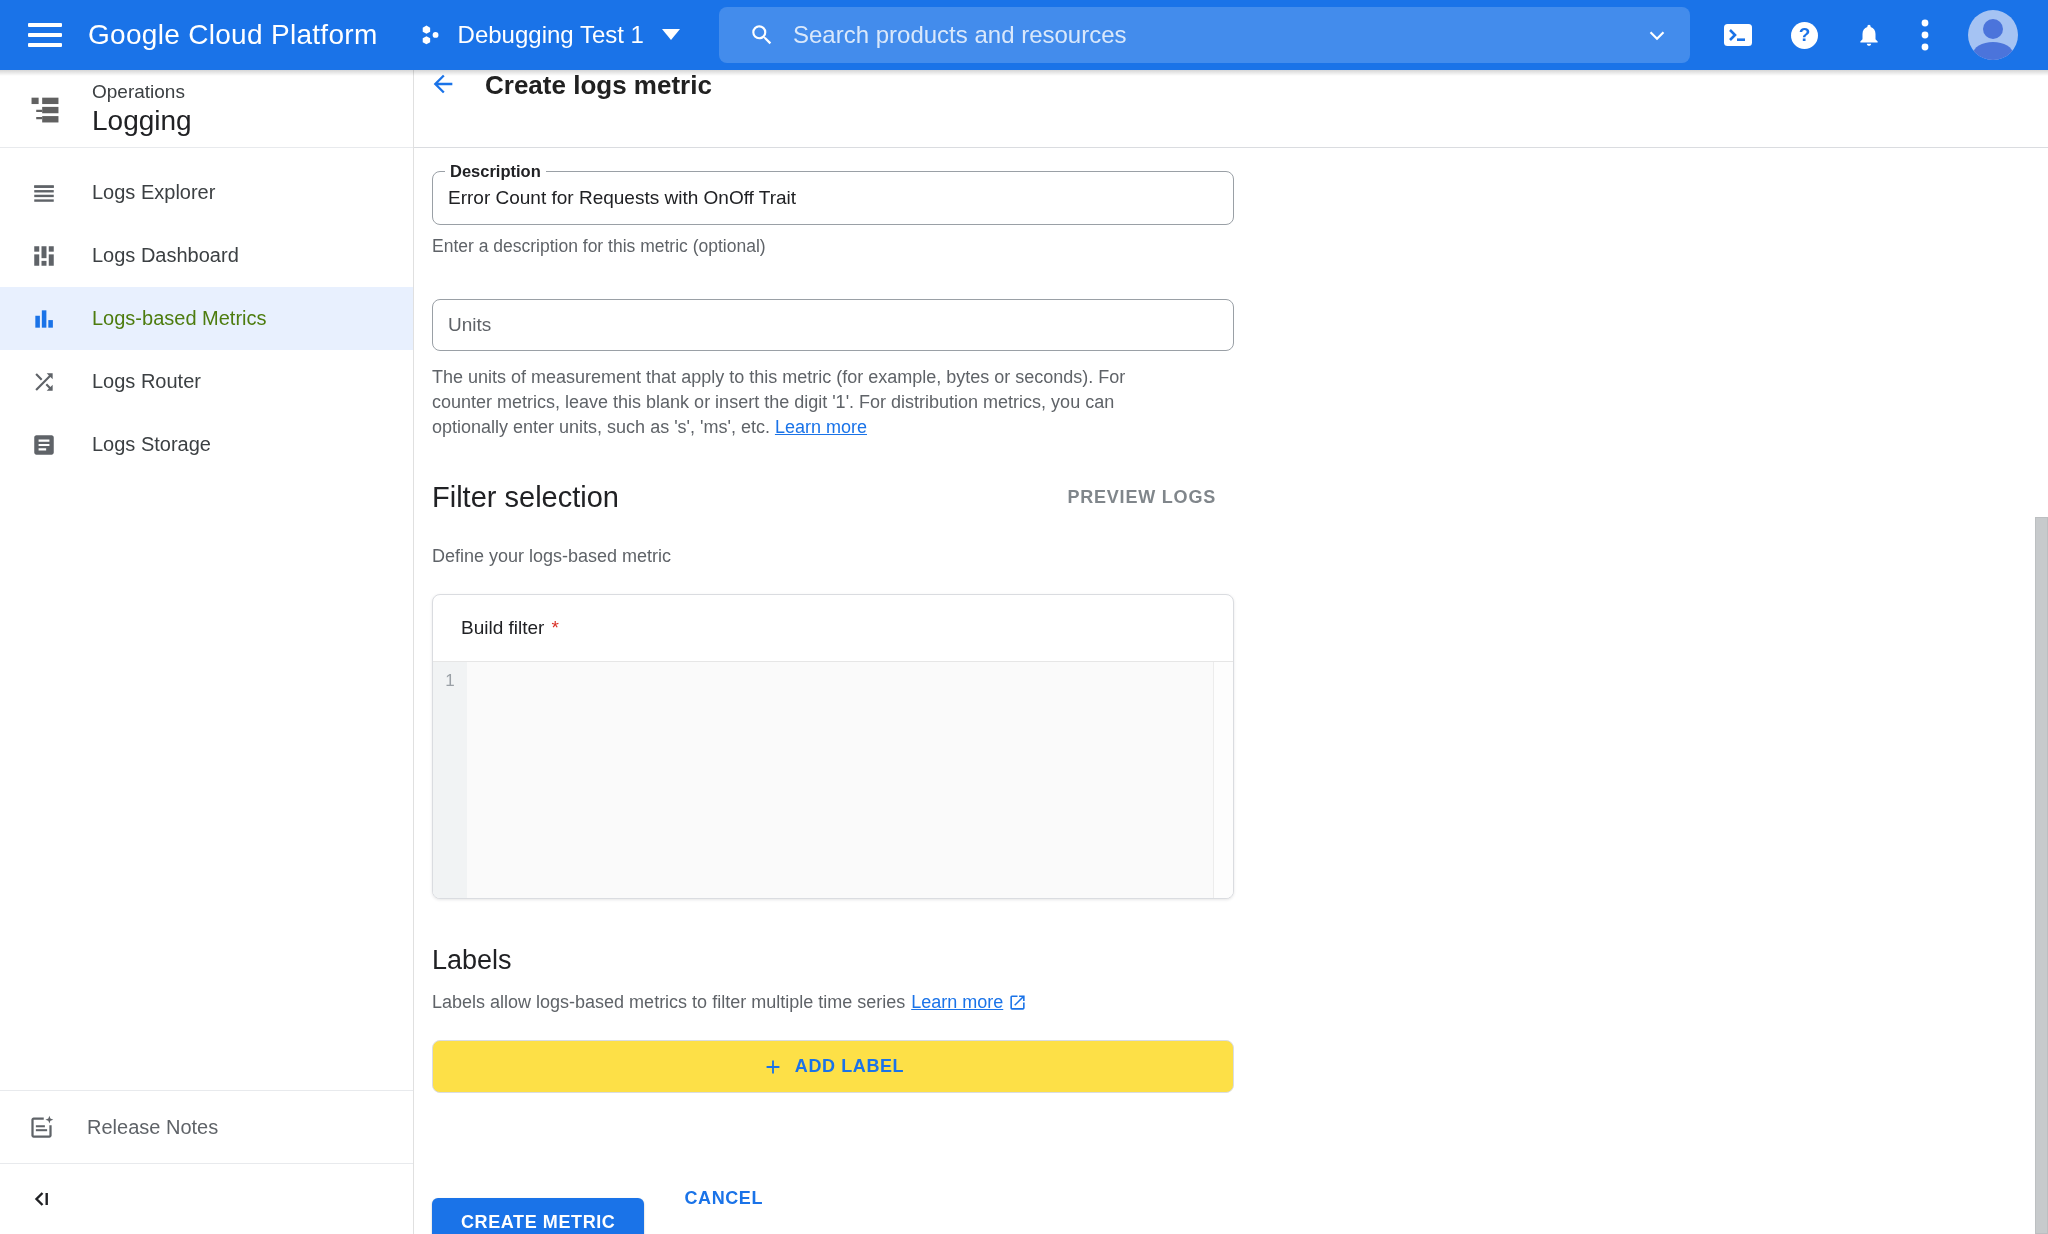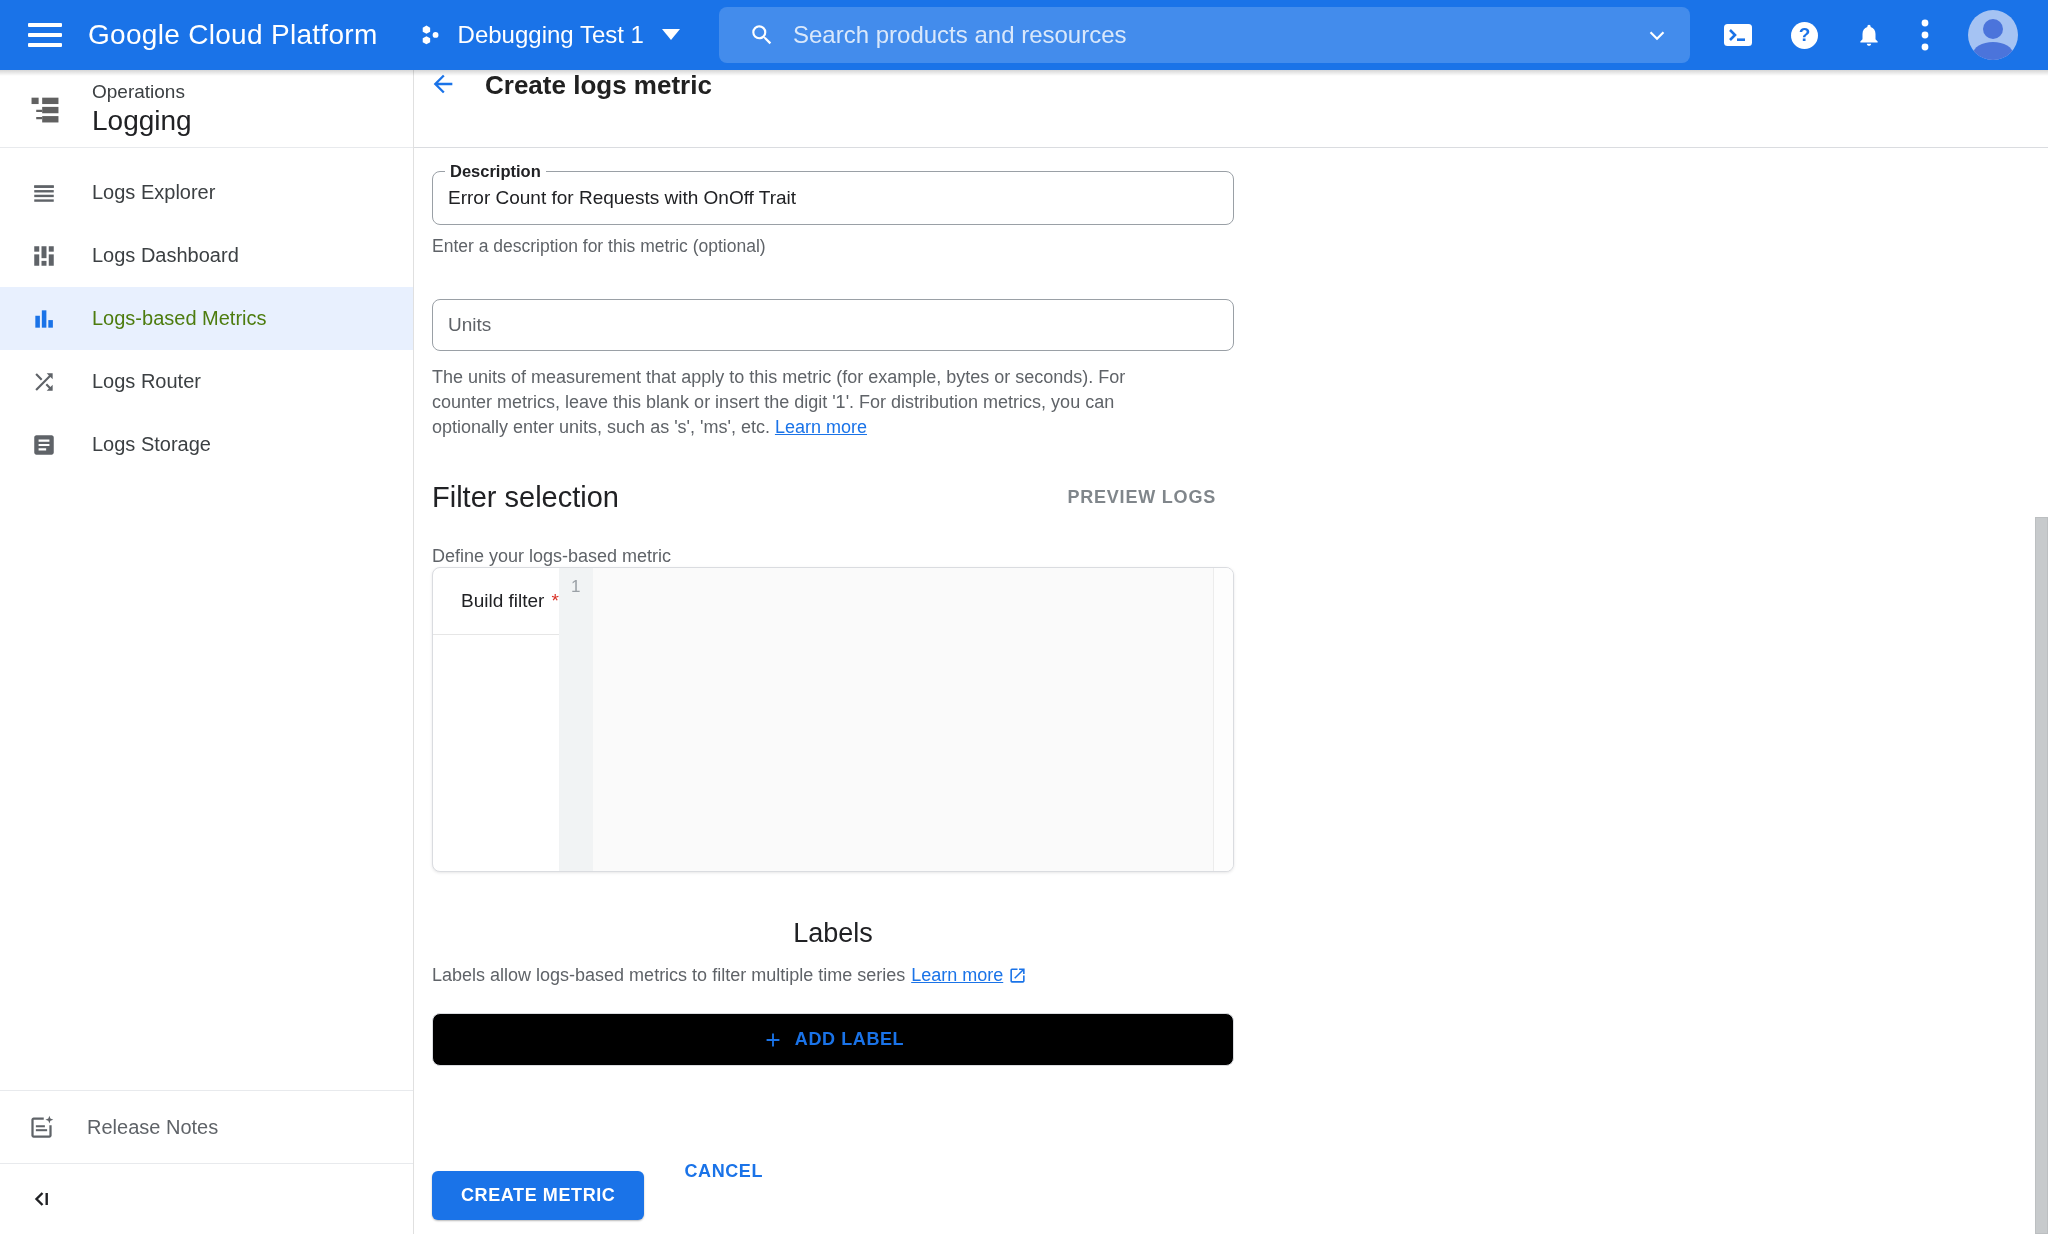--- a/index.html
+++ b/index.html
@@ -104,40 +104,40 @@
 
   .section-row { margin-top:41px; display:flex; justify-content:space-between; align-items:center; padding-right:18px; }
   .section-title { font-size:29px; font-weight:400; color:#202124; }
   .preview-btn {
     background:none; border:none; font-size:18px; font-weight:700; letter-spacing:.8px;
     color:#80868b; cursor:pointer; font-family:"Liberation Sans","DejaVu Sans",sans-serif;
   }
   .define-text { margin-top:32px; font-size:18px; color:#5f6368; }
 
   .filter-card {
-    height:305px; border:1px solid #dadce0; border-radius:8px;
-    box-shadow:0 1px 3px rgba(60,64,67,.13); overflow:hidden; display:flex; background:#fff;
+    margin-top:27px; height:305px; border:1px solid #dadce0; border-radius:8px;
+    box-shadow:0 1px 3px rgba(60,64,67,.13); overflow:hidden; display:flex; flex-direction:column; background:#fff;
   }
   .filter-card-header {
     height:67px; flex:none; border-bottom:1px solid #e6e6e6;
     display:flex; align-items:center; padding-left:28px; font-size:19px; color:#202124;
   }
   .req { color:#d93025; margin-left:7px; }
   .editor { flex:1; display:flex; }
   .gutter { width:34px; background:#f1f3f4; color:#9aa0a6; font-size:17px; text-align:center; padding-top:9px; }
   .editor-body { flex:1; background:#fafafa; cursor:text; }
   .editor-scroll { width:20px; background:#fdfdfd; border-left:1px solid #ececec; }
 
-  .labels-title { margin-top:46px; font-size:27px; font-weight:400; color:#202124;text-align:center; }
+  .labels-title { margin-top:46px; font-size:27px; font-weight:400; color:#202124; }
   .labels-desc { margin-top:16px; font-size:18px; color:#5f6368; display:flex; align-items:center; flex-wrap:wrap; }
   .labels-desc .link-wrap { display:inline-flex; align-items:center; gap:5px; margin-left:6px;
     color:#1a73e8; text-decoration:underline; cursor:pointer; }
 
   .add-label-btn {
-    margin-top:27px; width:100%; height:53px; background:#000000;
+    margin-top:27px; width:100%; height:53px; background:#fde047;
     border:1px solid #dadce0; border-radius:8px; cursor:pointer;
     display:flex; align-items:center; justify-content:center; gap:11px;
     color:#1a73e8; font-size:18px; font-weight:700; letter-spacing:.6px;
     font-family:"Liberation Sans","DejaVu Sans",sans-serif;
   }
 
   .actions { margin-top:57px; display:flex; align-items:center; gap:40px; padding-bottom:30px; }
   .create-btn {
     height:49px; padding:0 29px; background:#1a73e8; color:#fff; border:none; border-radius:6px;
     font-size:18px; font-weight:700; letter-spacing:.6px; cursor:pointer;

